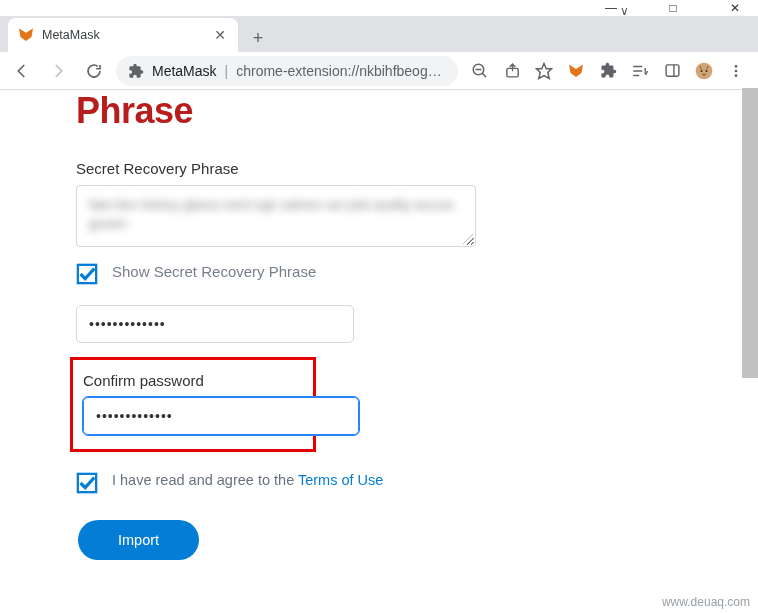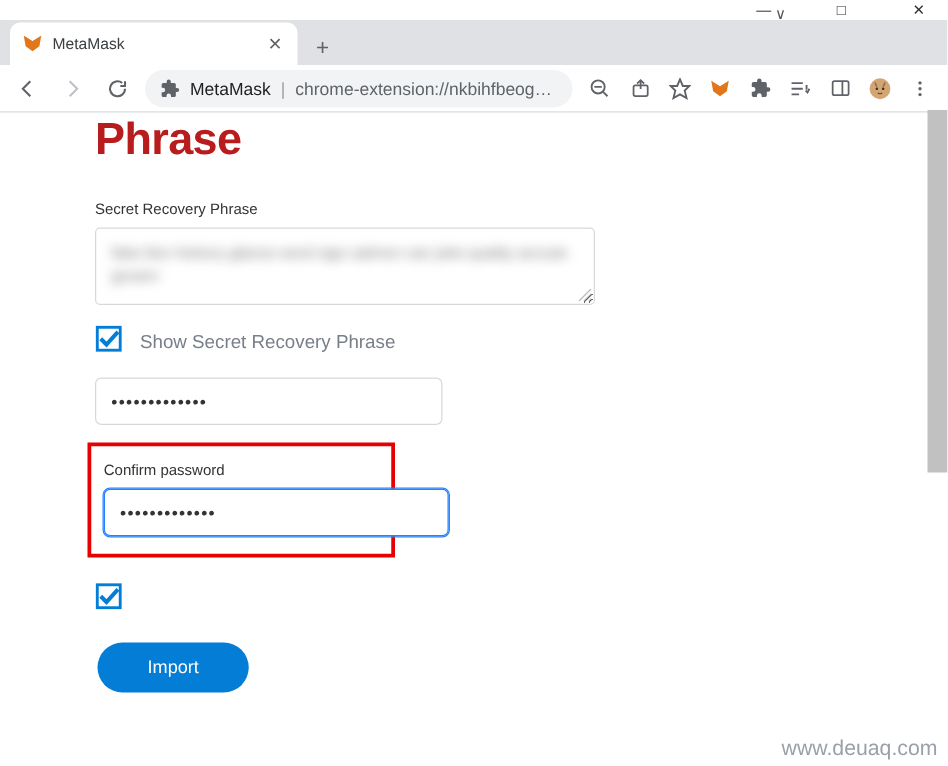--- a/index.html
+++ b/index.html
@@ -31,40 +31,40 @@
     .tb-ic { width: 20px; height: 20px; display:flex; align-items:center; justify-content:center; color:#5f6368; font-size: 16px; }
     
     
     .viewport { position: absolute; top: 90px; left: 0; right: 0; bottom: 0; overflow: hidden; }
     .scrollbar { position: absolute; right: 0; top: 88px; width: 16px; height: 290px; background: #c1c1c1; border-radius: 0; }
     .content { padding: 0 0 0 76px; width: 660px; }
     
     h1 { font-size: 36px; font-weight: 700; color: #b91c1c; margin-bottom: 28px; letter-spacing: -0.5px; }
     .desc { font-size: 14px; color: #24272a; line-height: 1.45; margin-bottom: 22px; max-width: 580px; }
     
-    .field-label { font-size: 12px; color: #333; margin-bottom: 8px; }
+    .field-label { font-size: 15px; color: #333; margin-bottom: 8px; }
     .srp-box { width: 400px; height: 62px; border: 1px solid #d6d9dc; border-radius: 4px; padding: 10px 12px; resize: both; overflow: auto; position: relative; background:#fff; }
     .srp-blur { filter: blur(4.5px); font-size: 12.5px; color: #777; line-height: 1.5; user-select: none; }
     .resize-handle { position: absolute; right: 2px; bottom: 2px; width: 10px; height: 10px; }
     
-    .chk-row { display: flex; align-items: flex-end; gap: 14px; margin: 16px 0 20px; }
+    .chk-row { display: flex; align-items: flex-start; gap: 14px; margin: 16px 0 20px; }
     .chk { width: 22px; height: 22px; display:inline-flex; align-items:center; justify-content:center; }
     .chk svg { width: 22px; height: 22px; }
     .chk-label { font-size: 15px; color: #777f88; }
     .chk-label-dark { font-size: 14.5px; color: #6a737d; }
     .chk-label-dark a { color: #037dd6; text-decoration: none; }
     
     .pw-input { width: 278px; height: 38px; border: 1px solid #d6d9dc; border-radius: 5px; padding: 0 12px; font-size: 14px; letter-spacing: 1px; color: #333; background:#fff; }
     .pw-input.focused { border: 1px solid #2684ff; outline: 1px solid #2684ff; }
     
     .highlight-box { border: 3px solid #e60000; padding: 10px 10px 14px 10px; margin: 14px 0 20px -6px; width: 246px; }
     
     .import-btn { background: #037dd6; color: #fff; border: none; border-radius: 100px; padding: 12px 40px; font-size: 14.5px; font-weight: 400; cursor: pointer; margin-left: 2px; }
     
-    .watermark { position: absolute; right: 8px; bottom: 4px; font-size: 17px; color: #9aa0a6; font-family: Arial; }
+    .watermark { position: absolute; right: 8px; bottom: 4px; font-size: 12px; color: #9aa0a6; font-family: Arial; }
     
     .fox-svg { width: 16px; height: 16px; }
     .cat-ic { font-size: 16px; }
   </style>
 </head>
 <body>
 
 <div class="titlebar">
   <span class="win-caret">∨</span>
   <div class="win-btn">—</div>
@@ -205,20 +205,23 @@
       <input type="password" class="pw-input focused" style="width: 276px;" value="•••••••••••••">
     </div>
 
     <div class="chk-row" style="margin-top:6px; margin-bottom:26px;">
       <span class="chk">
         <svg viewBox="0 0 24 24">
             <rect x="2" y="2" width="20" height="20" fill="none" stroke="#037dd6" stroke-width="2.5"></rect>
             <path d="M5 12l5 5L20 6" stroke="#037dd6" stroke-width="3.5" fill="none"></path>
           </svg>
       </span>
+      <span class="chk-label-dark">
+        <span>I have read and agree to the </span><a href="#">Terms of Use</a>
+      </span>
     </div>
 
     <button class="import-btn">Import</button>
   </div>
 </div>
 
 <div class="scrollbar"></div>
 <div class="watermark">www.deuaq.com</div>
 
 </body></html>

